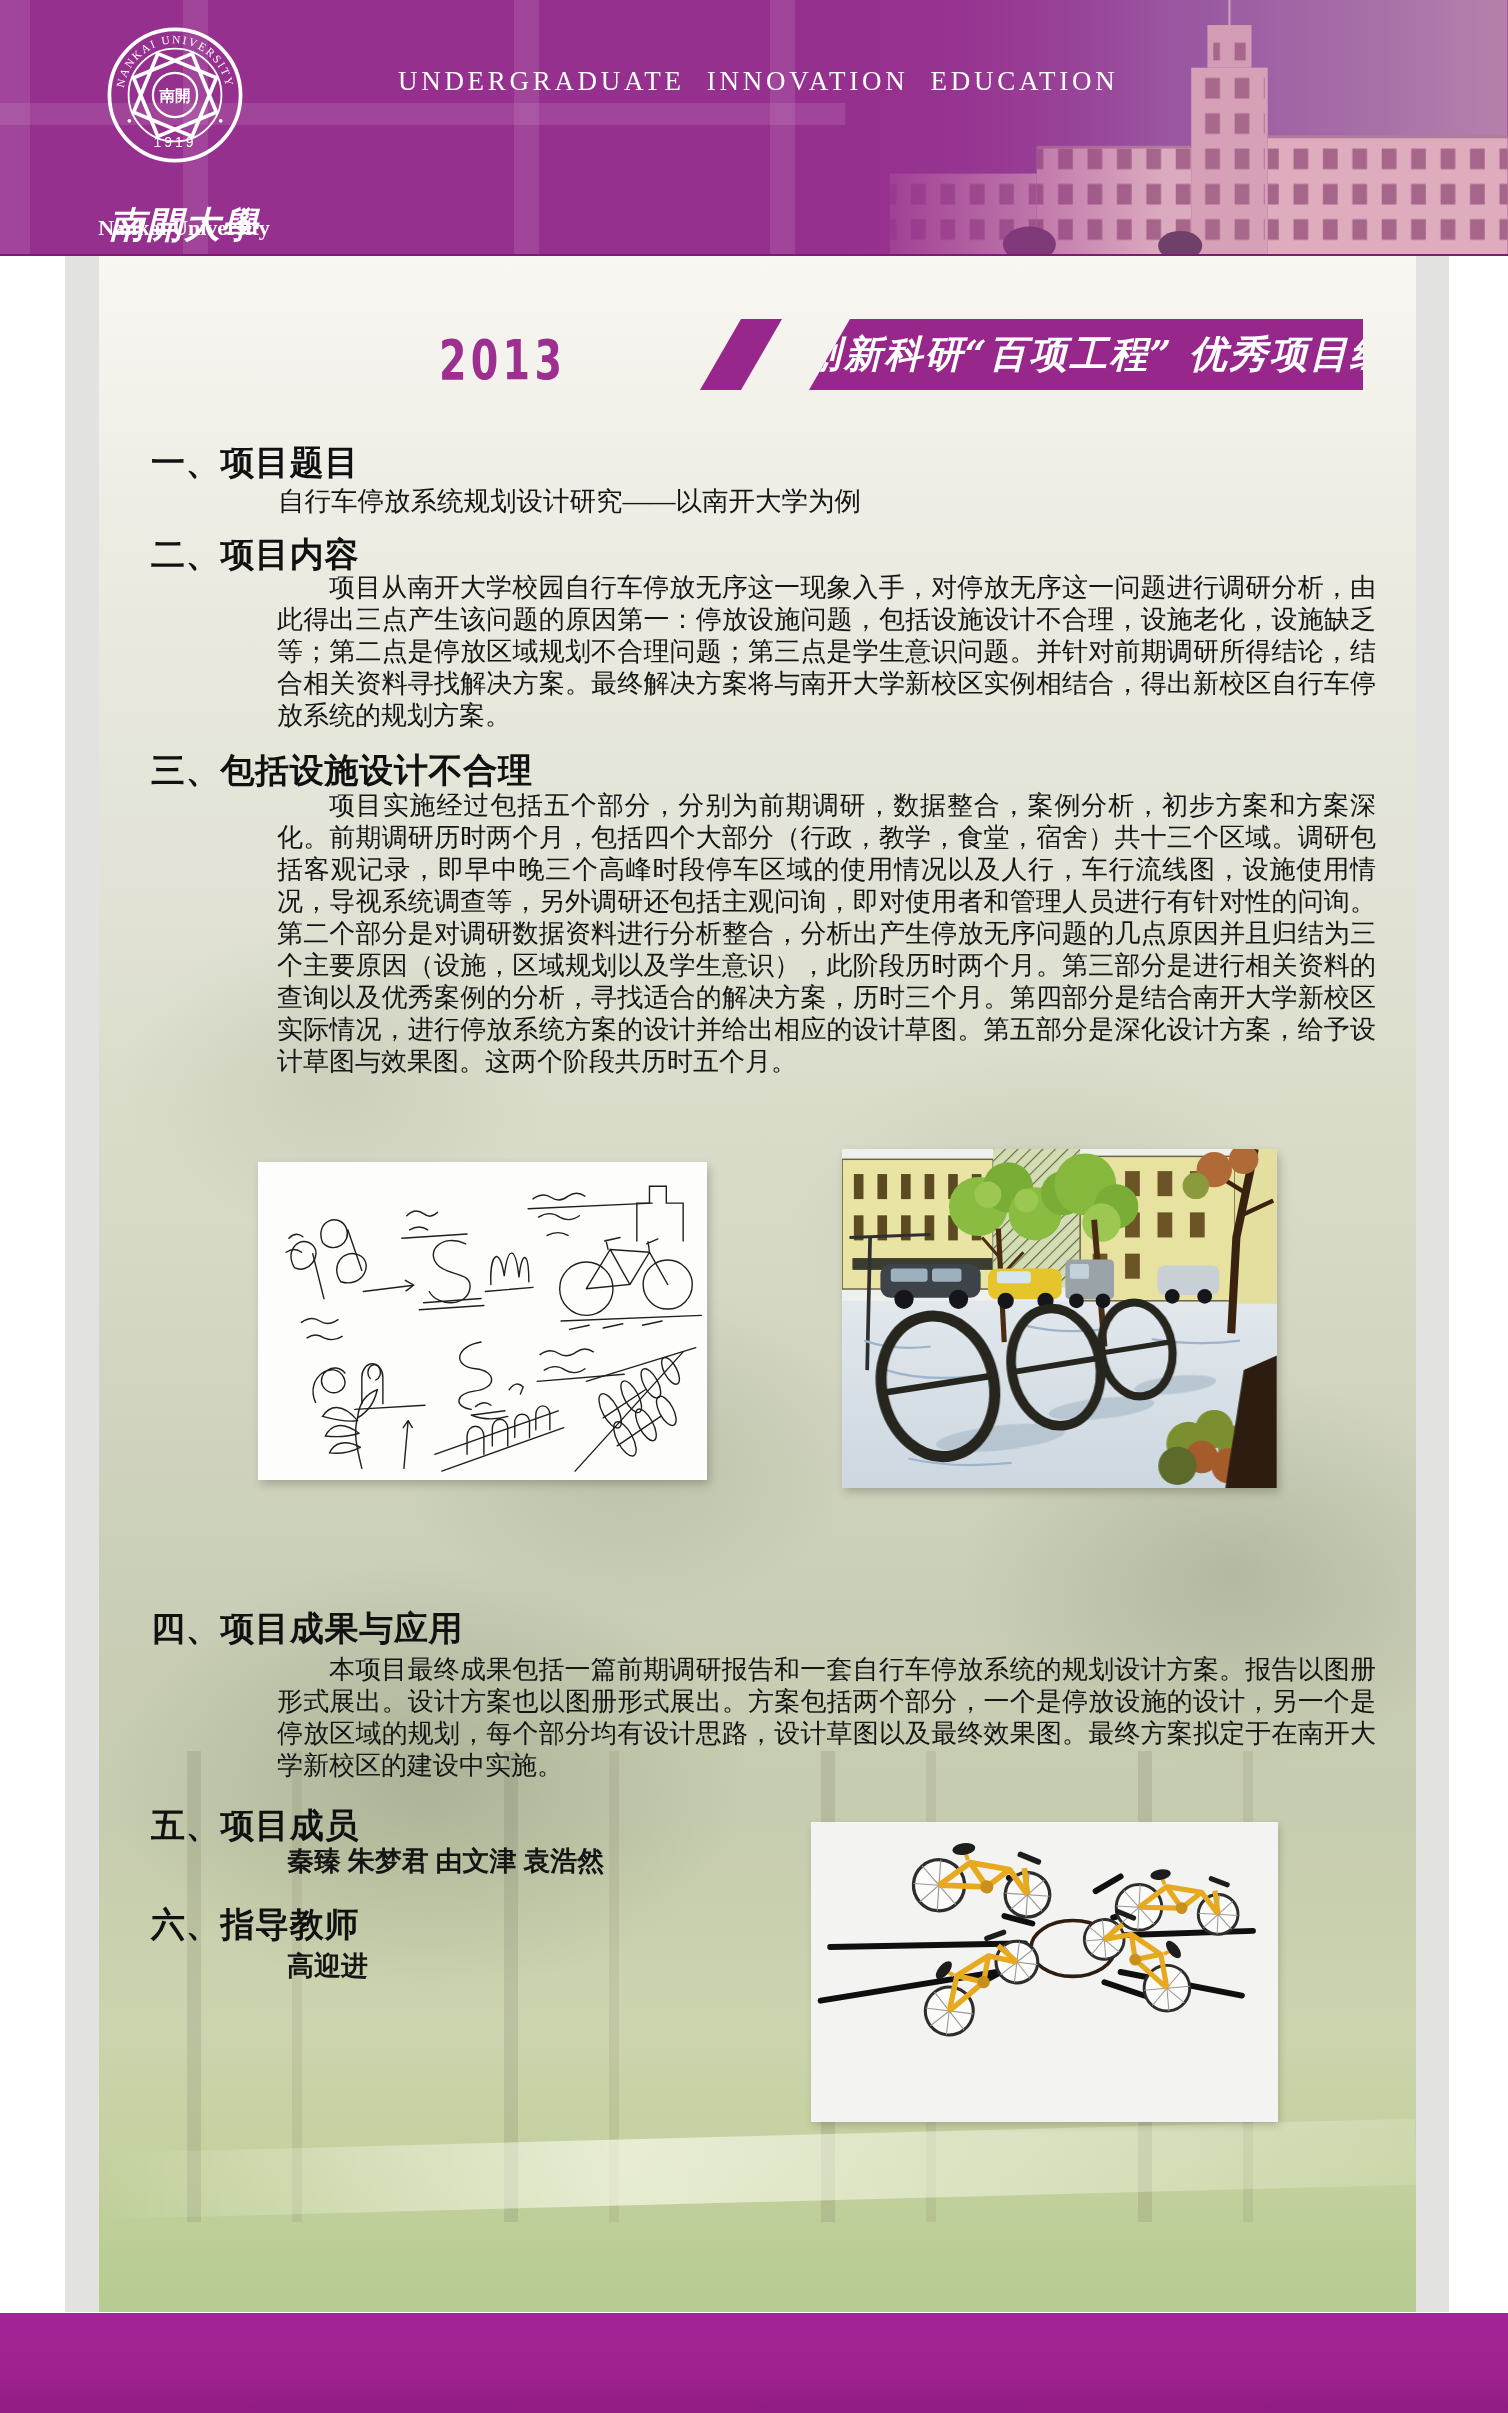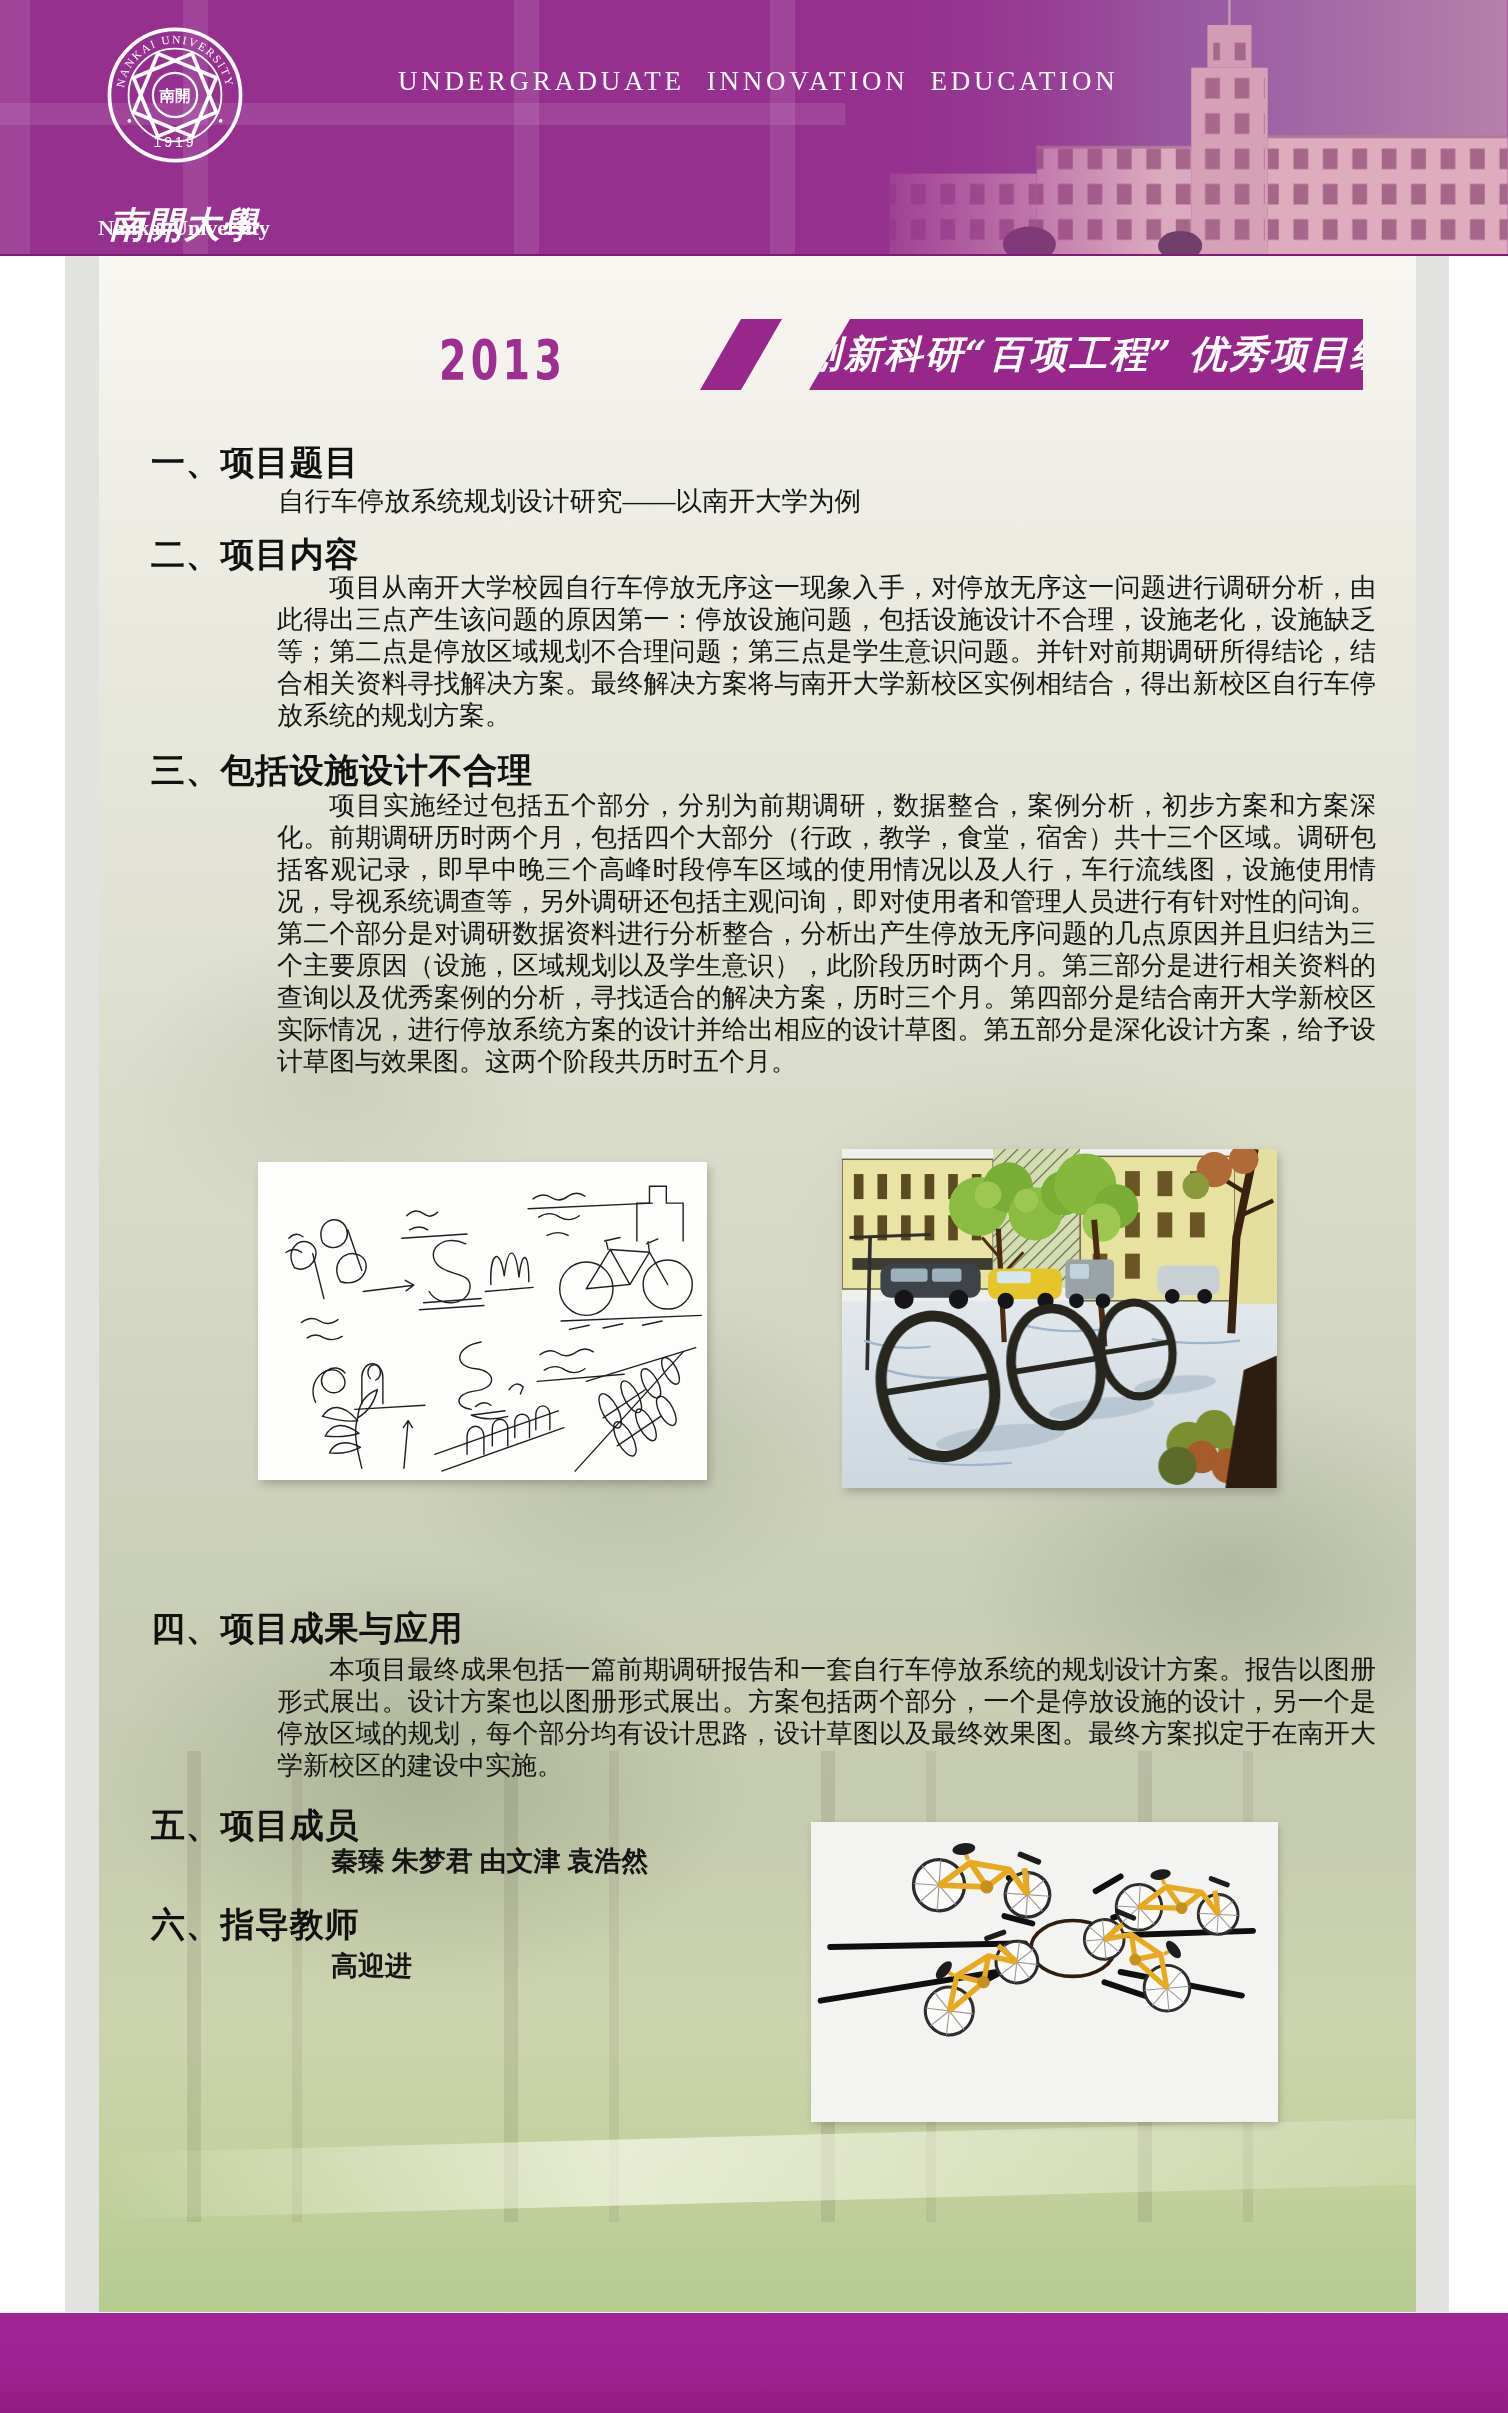--- a/index.html
+++ b/index.html
@@ -96,21 +96,21 @@
     font-size:26.5px;font-family:"Liberation Serif","DejaVu Serif",serif;white-space:nowrap;
   }
   .sec-para{
     position:absolute;left:265px;width:1099px;z-index:3;color:#151515;
     font-size:26px;text-indent:2em;text-align:justify;
     font-family:"Liberation Serif","DejaVu Serif",serif;
     margin-left:12px;
   }
   .lh42{line-height:32px;}
   .lh44{line-height:32px;}
-  .names{font-weight:bold;margin-left:44px;}
+  .names{font-weight:bold;}
   
   .fig{
     position:absolute;z-index:4;background:#fdfdfb;
     box-shadow:2.9px 5.2px 8.8px rgba(60,60,50,.30);
   }
   .fig svg{display:block;}
   .fig-sketch{left:258px;top:1162px;width:449px;height:318px;}
   .fig-marker{left:842px;top:1149px;width:435px;height:339px;}
   .fig-bikes{left:811px;top:1822px;width:467px;height:300px;background:#f3f3f1;box-shadow:2.2px 4.4px 7.4px rgba(60,60,50,.25);}
   

